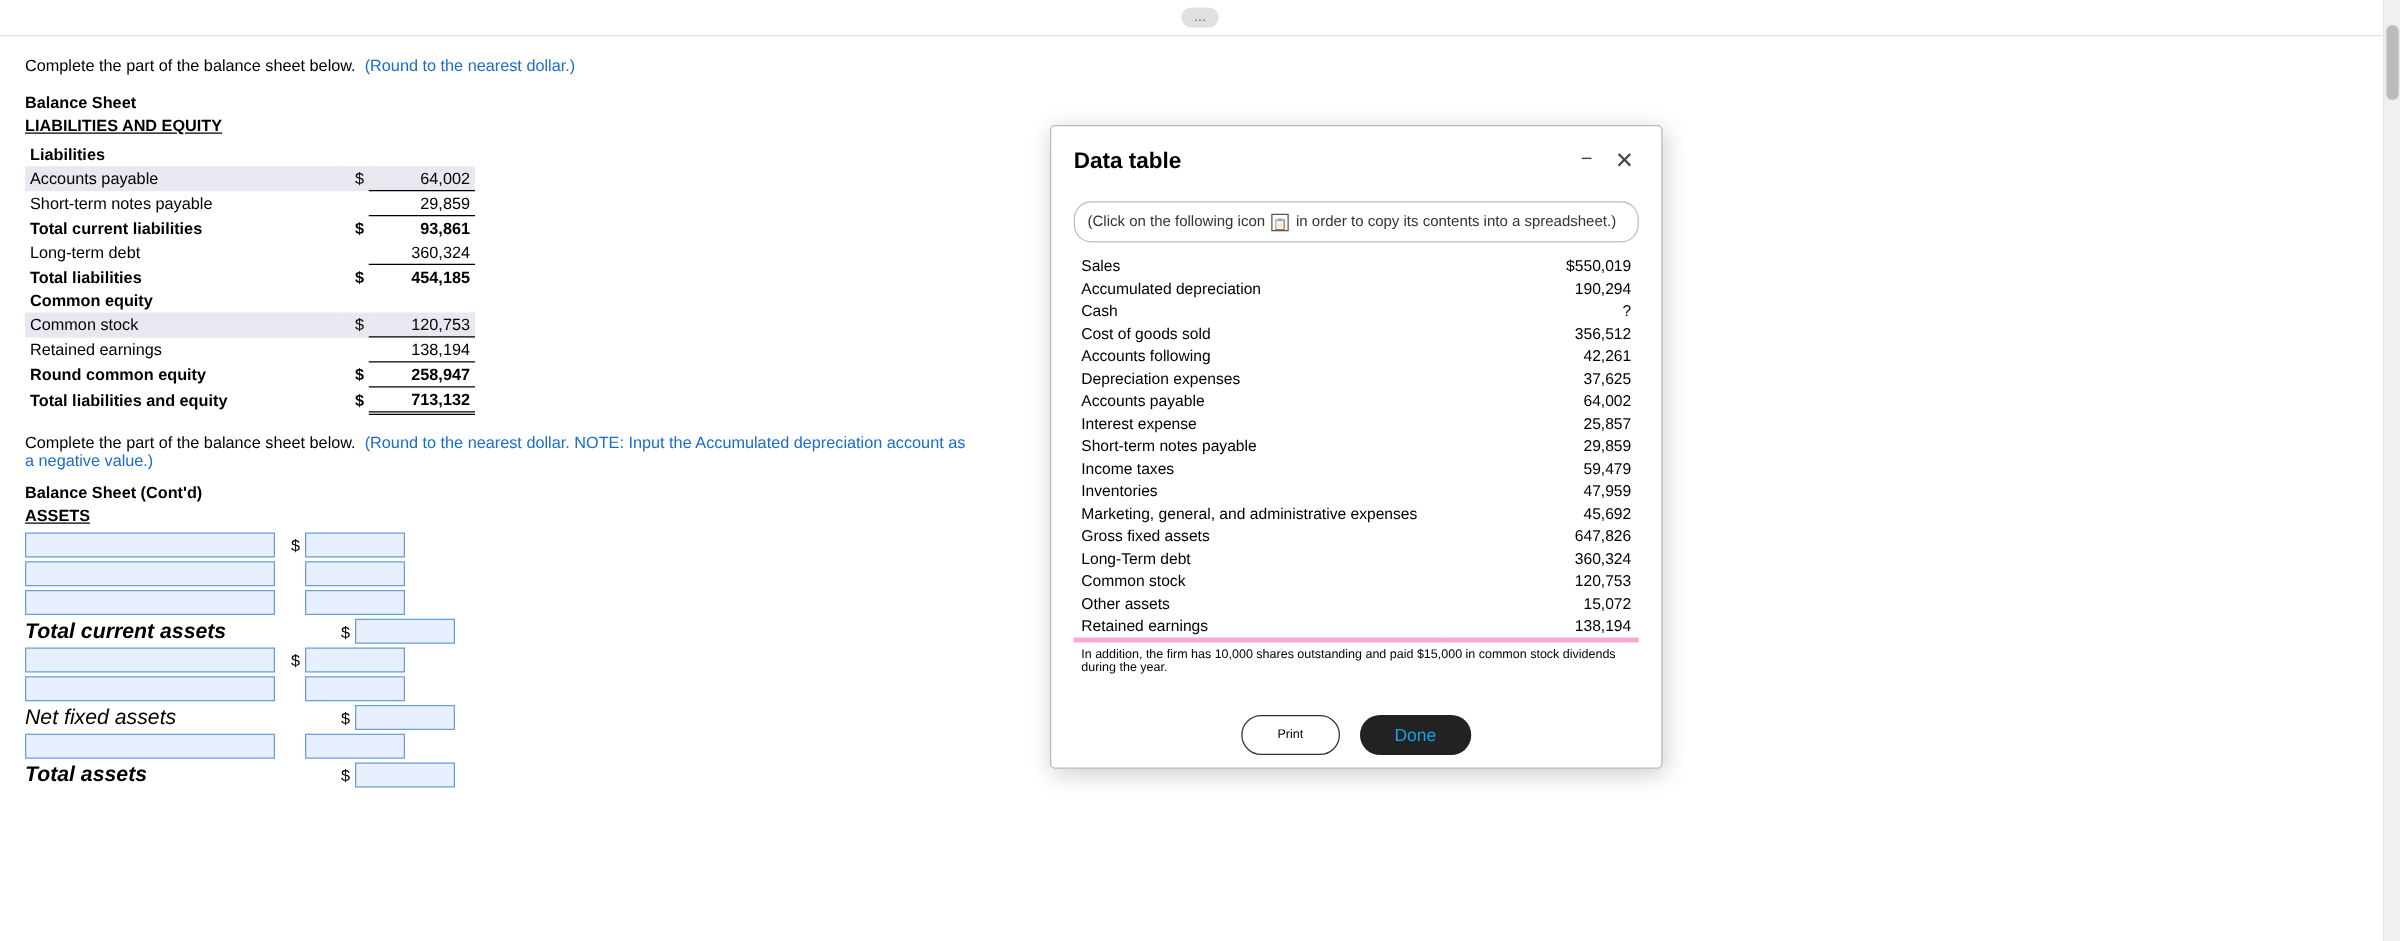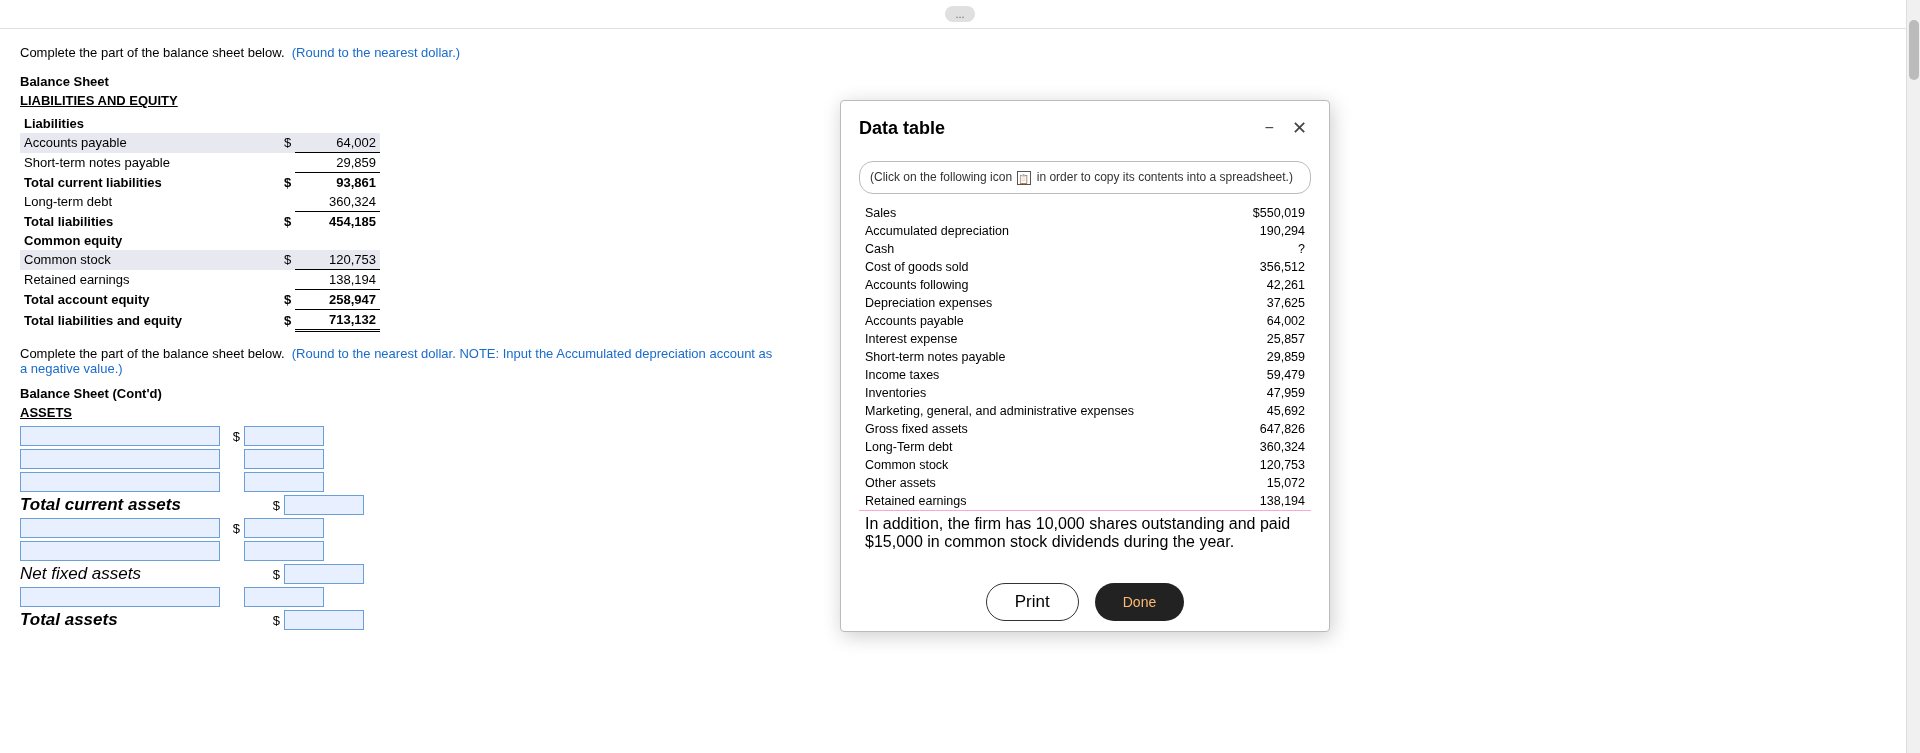--- a/index.html
+++ b/index.html
@@ -169,42 +169,42 @@
       width: 100%;
       border-collapse: collapse;
       font-size: 12.5px;
     }
     .data-table td {
       padding: 2px 6px;
     }
     .data-table .data-label { width: 65%; }
     .data-table .data-value { width: 35%; text-align: right; }
     .data-table .last-row td {
-      border-top: 1px solid #f9a8d4;
+      border-top: 4px solid #f9a8d4;
       padding-top: 4px;
-      font-size: 16px;
+      font-size: 10px;
     }
 
     .modal-footer {
       display: flex;
       justify-content: center;
       gap: 16px;
       padding: 14px 0 10px 0;
     }
     .btn-print {
       background: #fff;
       border: 1px solid #333;
       border-radius: 20px;
       padding: 8px 28px;
-      font-size: 17px;
+      font-size: 10px;
       cursor: pointer;
     }
     .btn-done {
       background: #222;
-      color: #fdba74;
+      color: #0ea5e9;
       border: none;
       border-radius: 20px;
       padding: 8px 28px;
       font-size: 14px;
       cursor: pointer;
     }
 
     .scrollbar-area {
       position: fixed;
       right: 0;
@@ -313,21 +313,21 @@
           <td class="value-col underline-val">120,753</td>
         </tr>
 
         <tr>
           <td class="label-col">Retained earnings</td>
           <td class="dollar-col"></td>
           <td class="value-col underline-val">138,194</td>
         </tr>
 
         <tr class="row-total">
-          <td class="label-col">Total account equity</td>
+          <td class="label-col">Round common equity</td>
           <td class="dollar-col">$</td>
           <td class="value-col underline-val">258,947</td>
         </tr>
 
         <tr class="row-total">
           <td class="label-col">Total liabilities and equity</td>
           <td class="dollar-col">$</td>
           <td class="value-col double-underline-val">713,132</td>
         </tr>
       </tbody>

